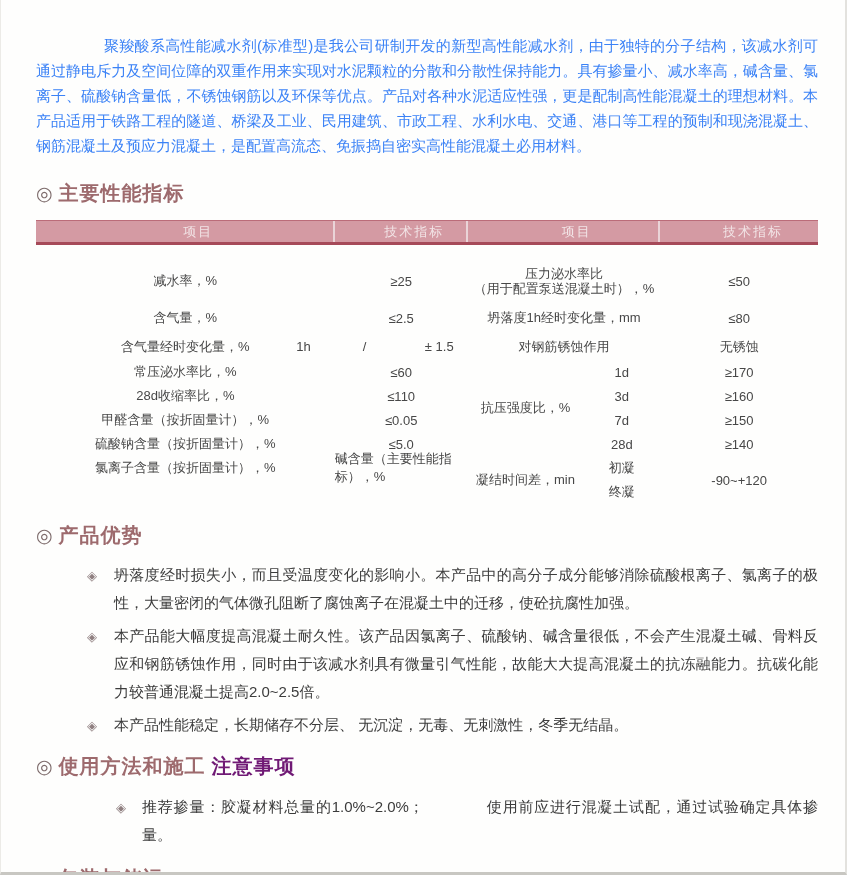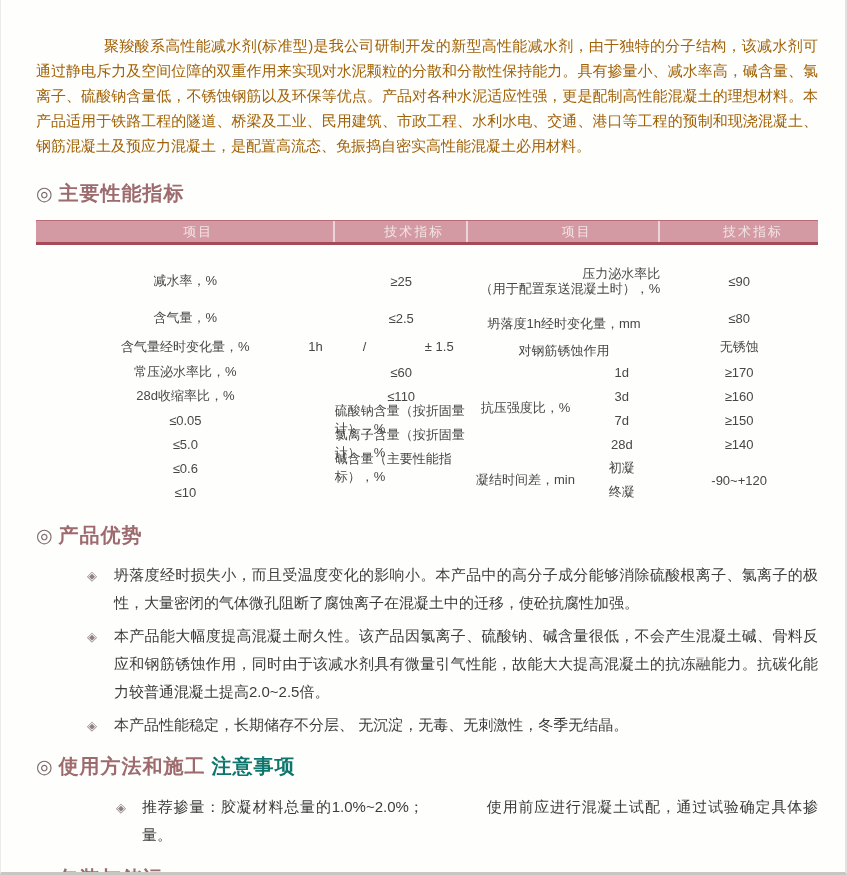--- a/index.html
+++ b/index.html
@@ -18,40 +18,40 @@
     padding: 33px 27px 0 35px;
     color: #3a3a3a;
   }
 
   
   .intro {
     font-size: 15px;
     line-height: 25px;
     text-align: justify;
     text-indent: 68px;
-    color: #a16207;
+    color: #3b82f6;
   }
 
   
   .section-heading {
     display: flex;
     align-items: center;
     gap: 6px;
     font-size: 20px;
     font-weight: bold;
     color: #9d6a6d;
     letter-spacing: 1px;
   }
   .section-heading .marker {
     color: #7d6b6b;
     font-size: 19px;
     font-weight: normal;
     letter-spacing: 0;
   }
-  .section-heading .fade { color: #0f766e; }
+  .section-heading .fade { color: #701a75; }
 
   .h-performance { margin-top: 22px; }
   .h-advantages  { margin-top: 18px; }
   .h-usage       { margin-top: 14px; }
   .h-packaging   { margin-top: 16px; }
 
   
   .perf-table { width: 782px; margin-top: 13px; font-size: 13px; color: #474747; }
 
   .perf-header {
@@ -73,24 +73,24 @@
     grid-template-columns: 69.2% 30.8%;
     grid-template-rows: 44px 30px 27px 24px 24px 24px 24px 24px 24px; }
   .half-right { width: 44.8%; display: grid;
     grid-template-columns: 33% 22% 45%;
     grid-template-rows: 44px 30px 27px 24px 24px 24px 24px 24px 24px; }
 
   .cell { display: flex; align-items: center; justify-content: center; }
   .cell.two-line { flex-direction: column; line-height: 15px; justify-content: center; }
 
   .lbl-with-sub { position: relative; }
-  .lbl-with-sub .sub-right { position: absolute; right: 12px; }
+  .lbl-with-sub .sub-right { position: absolute; right: 24px; }
   .val-split { justify-content: space-between; padding: 0 14px 0 28px; }
 
-  .span2cols { grid-column: 1 / 3; align-items: flex-end; }
+  .span2cols { grid-column: 1 / 3; }
   .area-strength-label { grid-column: 1; grid-row: 4 / 8; }
   .area-setting-label  { grid-column: 1; grid-row: 8 / 10; }
   .area-setting-value  { grid-column: 3; grid-row: 8 / 10; text-align: right; }
 
   
   .bullet-item {
     position: relative;
     padding-left: 78px;
     font-size: 15px;
     line-height: 28px;
@@ -147,38 +147,37 @@
           <span>/</span>
           <span>± 1.5</span>
         </div>
 
         <div class="cell">常压泌水率比，%</div>
         <div class="cell">≤60</div>
 
         <div class="cell">28d收缩率比，%</div>
         <div class="cell">≤110</div>
 
+        <div class="cell">甲醛含量（按折固量计），%</div>
         <div class="cell">≤0.05</div>
 
         <div class="cell">硫酸钠含量（按折固量计），%</div>
         <div class="cell">≤5.0</div>
 
         <div class="cell">氯离子含量（按折固量计），%</div>
-        <div class="cell">≤0.6</div>
 
         <div class="cell">碱含量（主要性能指标），%</div>
-        <div class="cell">≤10</div>
       </div>
 
       <div class="half-right">
         <div class="cell two-line span2cols">
           <span>压力泌水率比</span>
           <span>（用于配置泵送混凝土时），%</span>
         </div>
-        <div class="cell">≤90</div>
+        <div class="cell">≤50</div>
 
         <div class="cell span2cols">坍落度1h经时变化量，mm</div>
         <div class="cell">≤80</div>
 
         <div class="cell span2cols">对钢筋锈蚀作用</div>
         <div class="cell area-strength-label">抗压强度比，%</div>
 
         <div class="cell">无锈蚀</div>
         <div class="cell">1d</div>
         <div class="cell">≥170</div>

